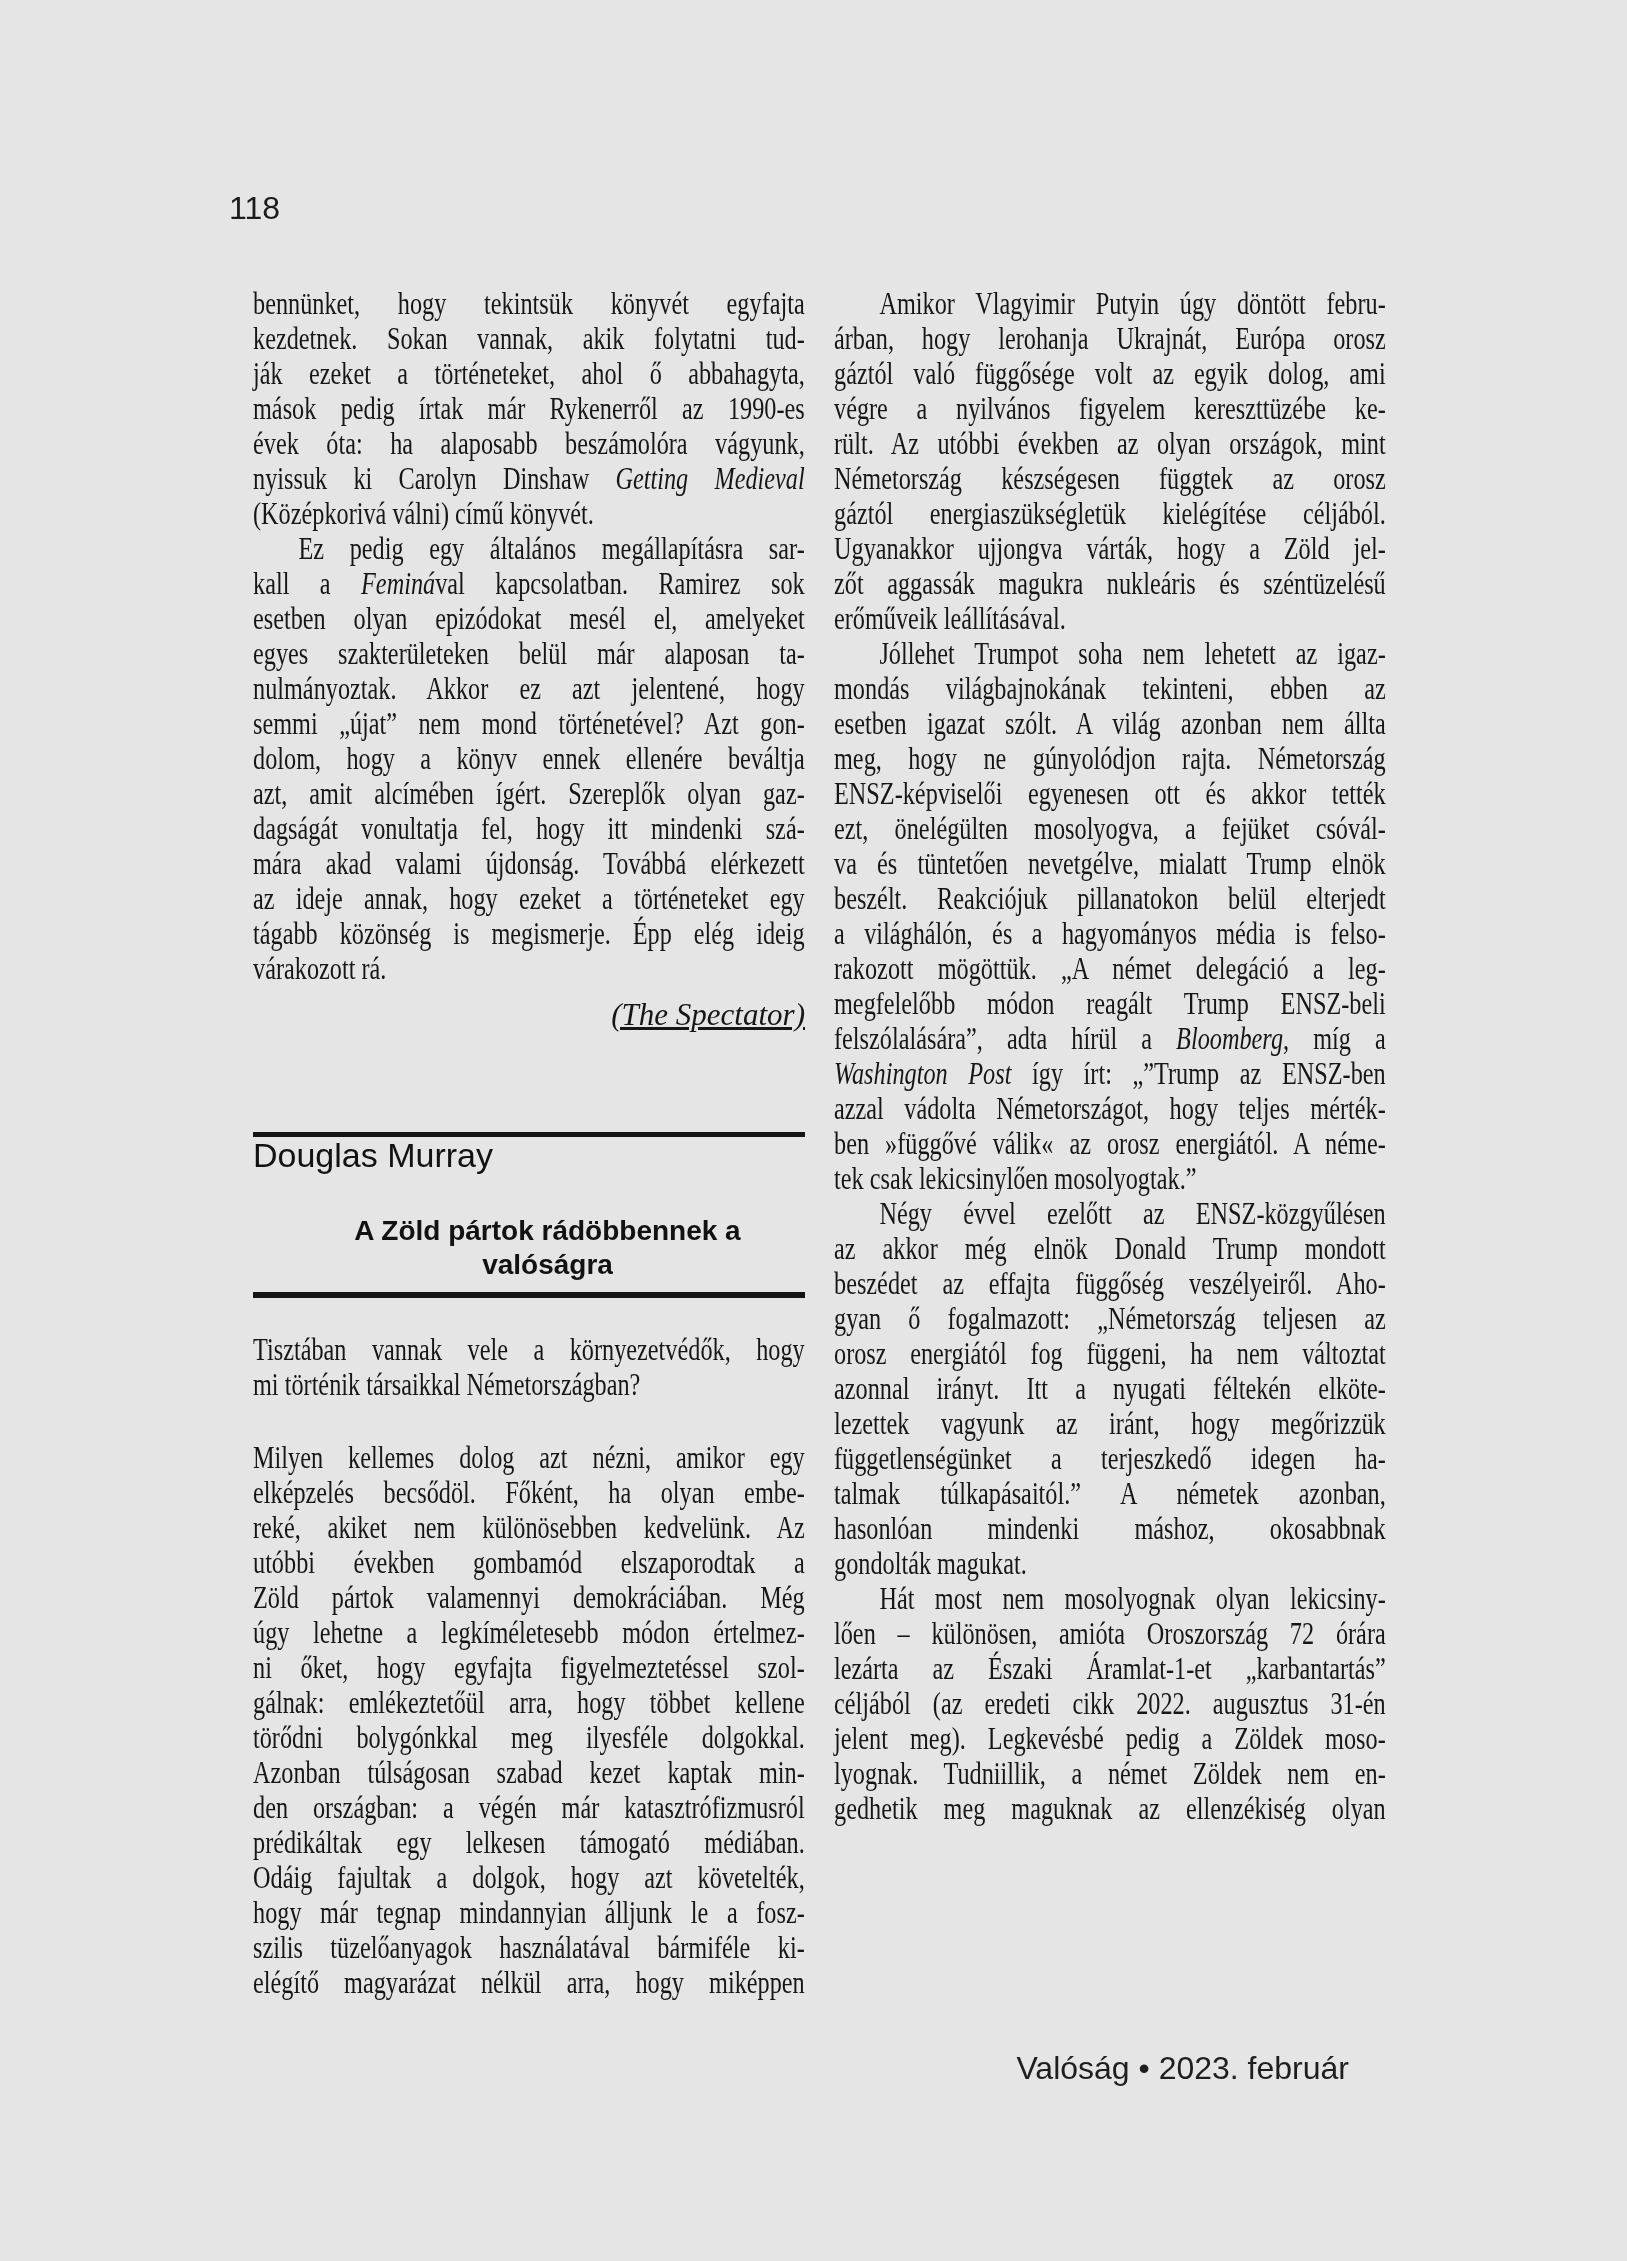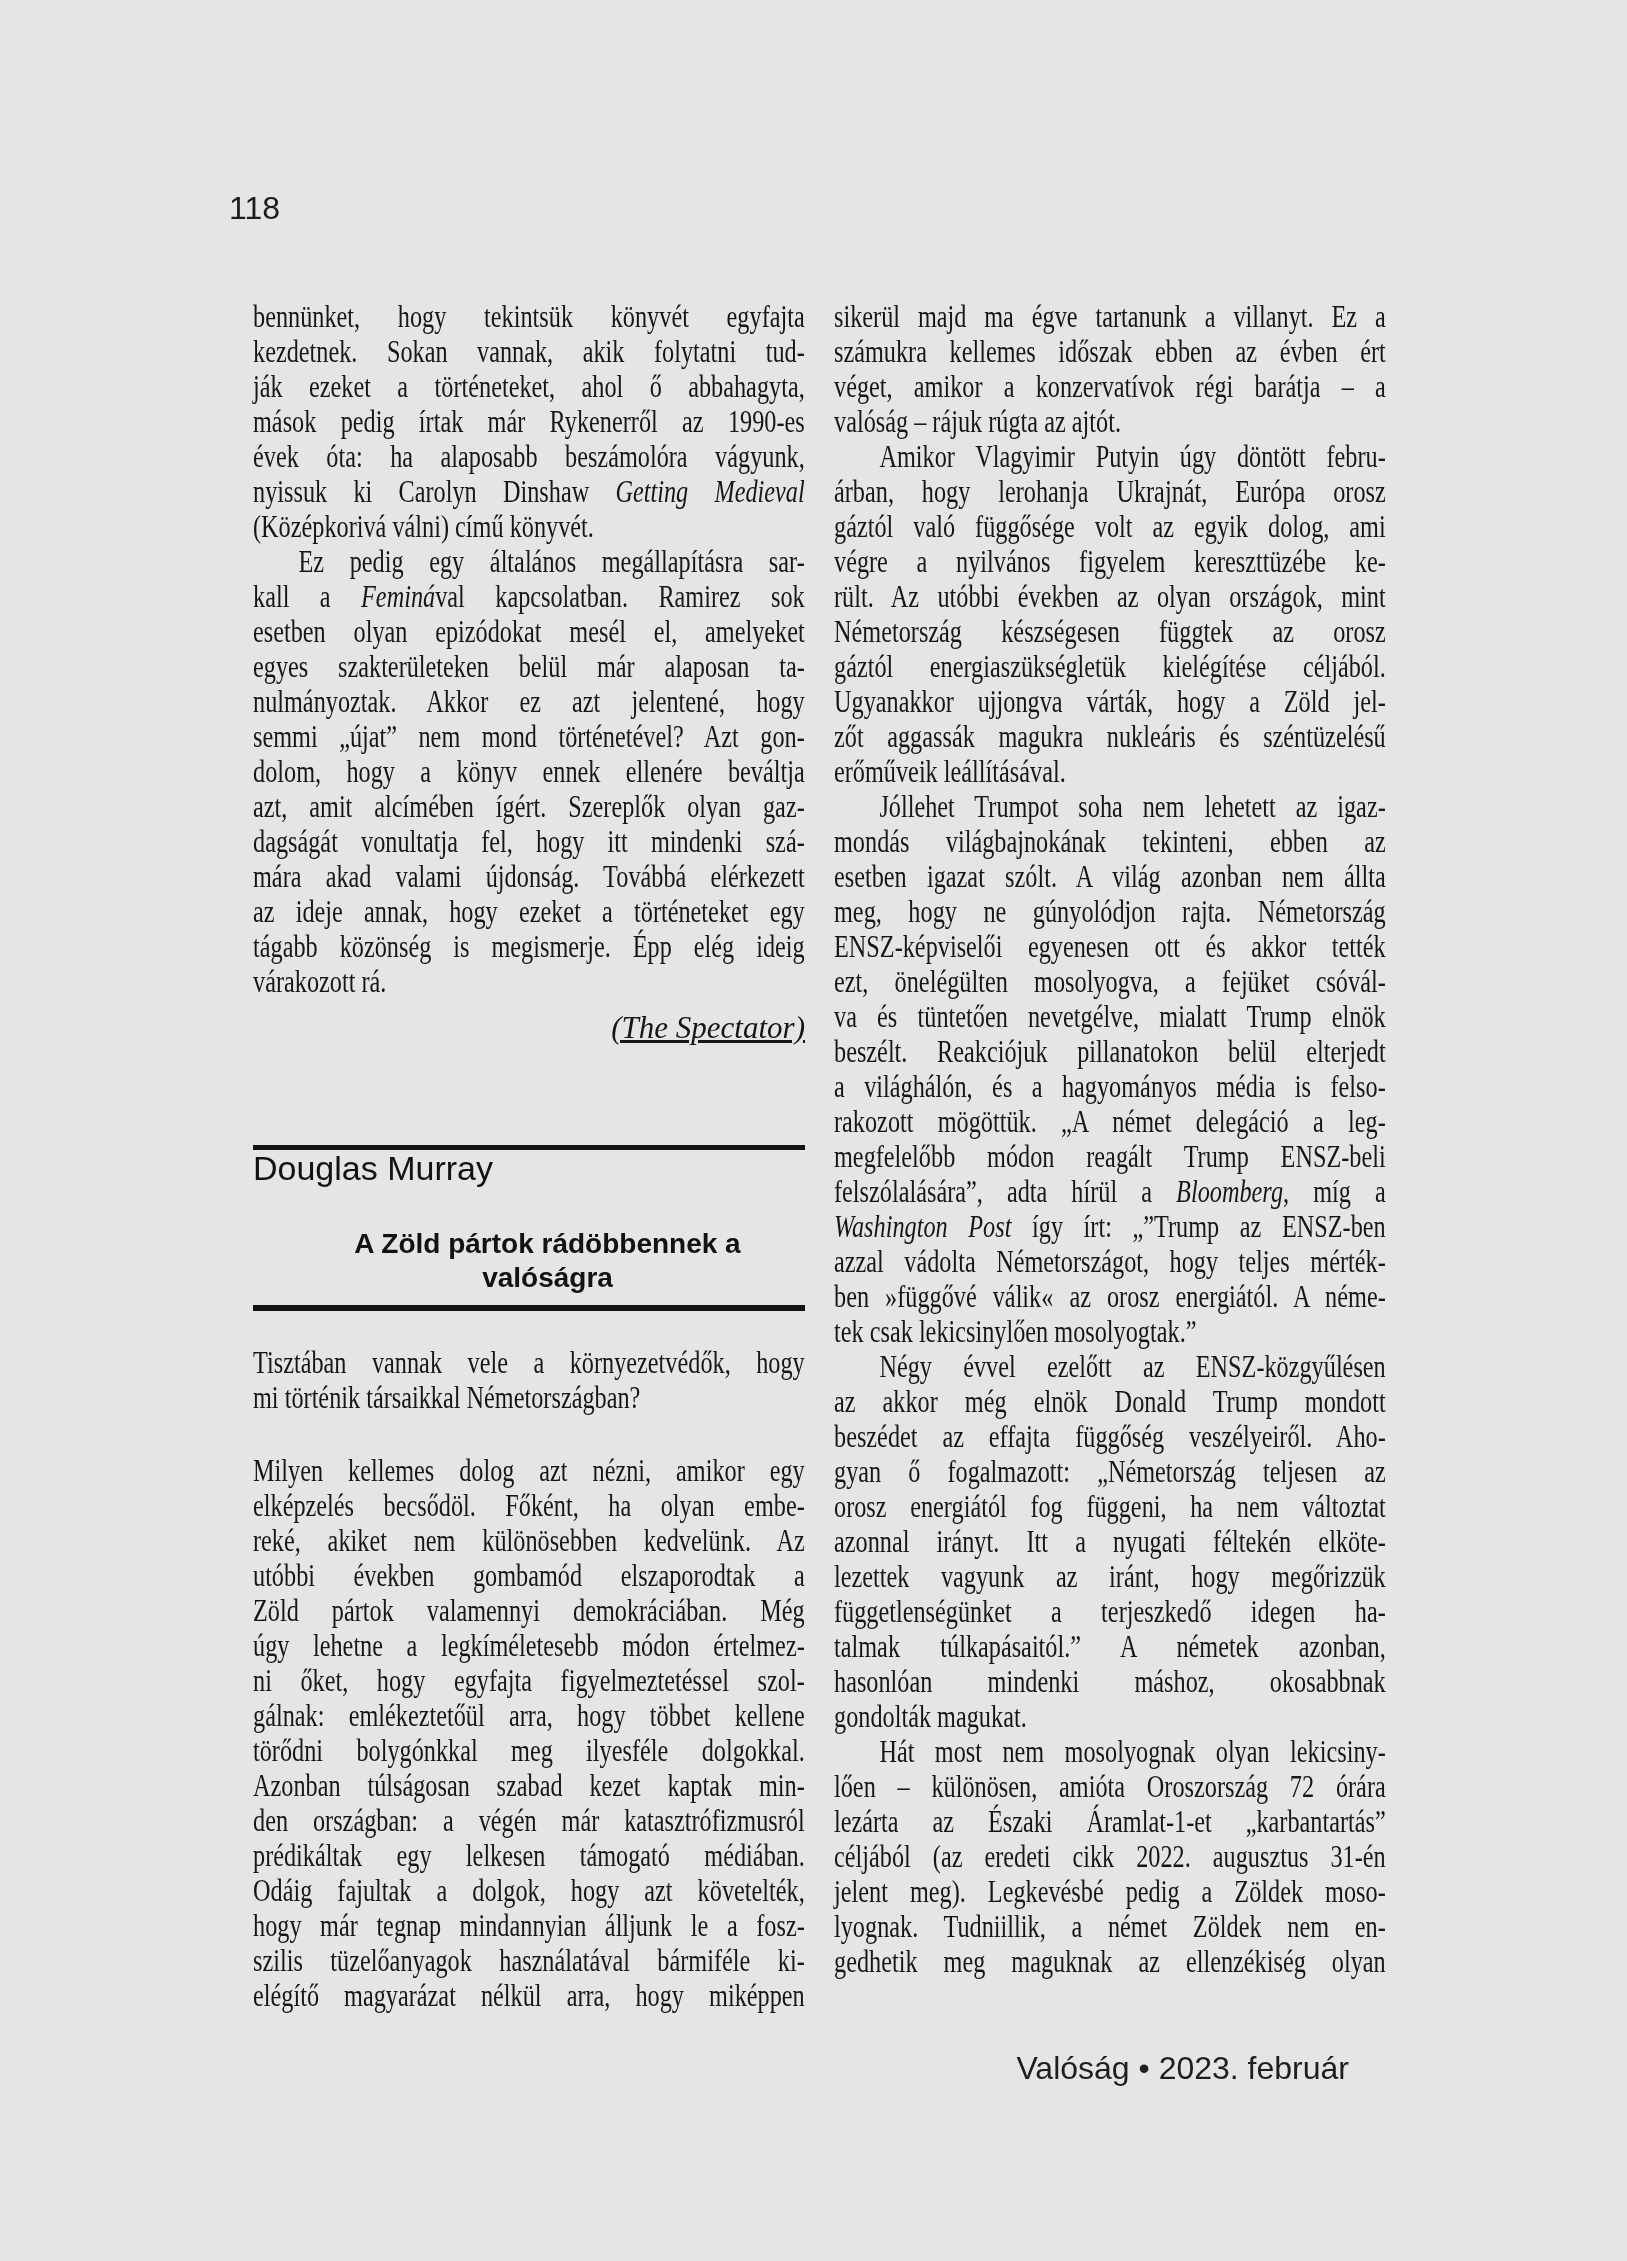--- a/index.html
+++ b/index.html
@@ -6,21 +6,21 @@
   .page{
     position:relative;width:1628px;height:2261px;overflow:hidden;
     background:#fbfbf9;color:#161616;
     font-family:"Liberation Serif",serif;
   }
   .pagenum{
     position:absolute;left:229px;top:192px;
     font-family:"Liberation Sans",sans-serif;font-size:32px;line-height:1;color:#1c1c1c;
   }
   .columns{
-    position:absolute;left:253px;top:299px;width:1130px;
+    position:absolute;left:253px;top:286px;width:1130px;
     display:flex;gap:29px;align-items:flex-start;
   }
   .col{width:552px;}
   .para{margin:0;}
   .line{
     width:705px;transform:scaleX(0.7826);transform-origin:0 0;
     font-size:31px;line-height:35px;height:35px;
     text-align:justify;text-align-last:justify;
     white-space:nowrap;
   }
@@ -100,26 +100,20 @@
           <div class="line">Azonban túlságosan szabad kezet kaptak min-</div>
           <div class="line">den országban: a végén már katasztrófizmusról</div>
           <div class="line">prédikáltak egy lelkesen támogató médiában.</div>
           <div class="line">Odáig fajultak a dolgok, hogy azt követelték,</div>
           <div class="line">hogy már tegnap mindannyian álljunk le a fosz-</div>
           <div class="line">szilis tüzelőanyagok használatával bármiféle ki-</div>
           <div class="line">elégítő magyarázat nélkül arra, hogy miképpen</div>
         </div>
       </div>
     <div class="col">
-        <div class="para">
-          <div class="line">sikerül majd ma égve tartanunk a villanyt. Ez a</div>
-          <div class="line">számukra kellemes időszak ebben az évben ért</div>
-          <div class="line">véget, amikor a konzervatívok régi barátja – a</div>
-          <div class="line unjust">valóság – rájuk rúgta az ajtót.</div>
-        </div>
         <div class="para indent">
           <div class="line">Amikor Vlagyimir Putyin úgy döntött febru-</div>
           <div class="line">árban, hogy lerohanja Ukrajnát, Európa orosz</div>
           <div class="line">gáztól való függősége volt az egyik dolog, ami</div>
           <div class="line">végre a nyilvános figyelem kereszttüzébe ke-</div>
           <div class="line">rült. Az utóbbi években az olyan országok, mint</div>
           <div class="line">Németország készségesen függtek az orosz</div>
           <div class="line">gáztól energiaszükségletük kielégítése céljából.</div>
           <div class="line">Ugyanakkor ujjongva várták, hogy a Zöld jel-</div>
           <div class="line">zőt aggassák magukra nukleáris és széntüzelésű</div>

